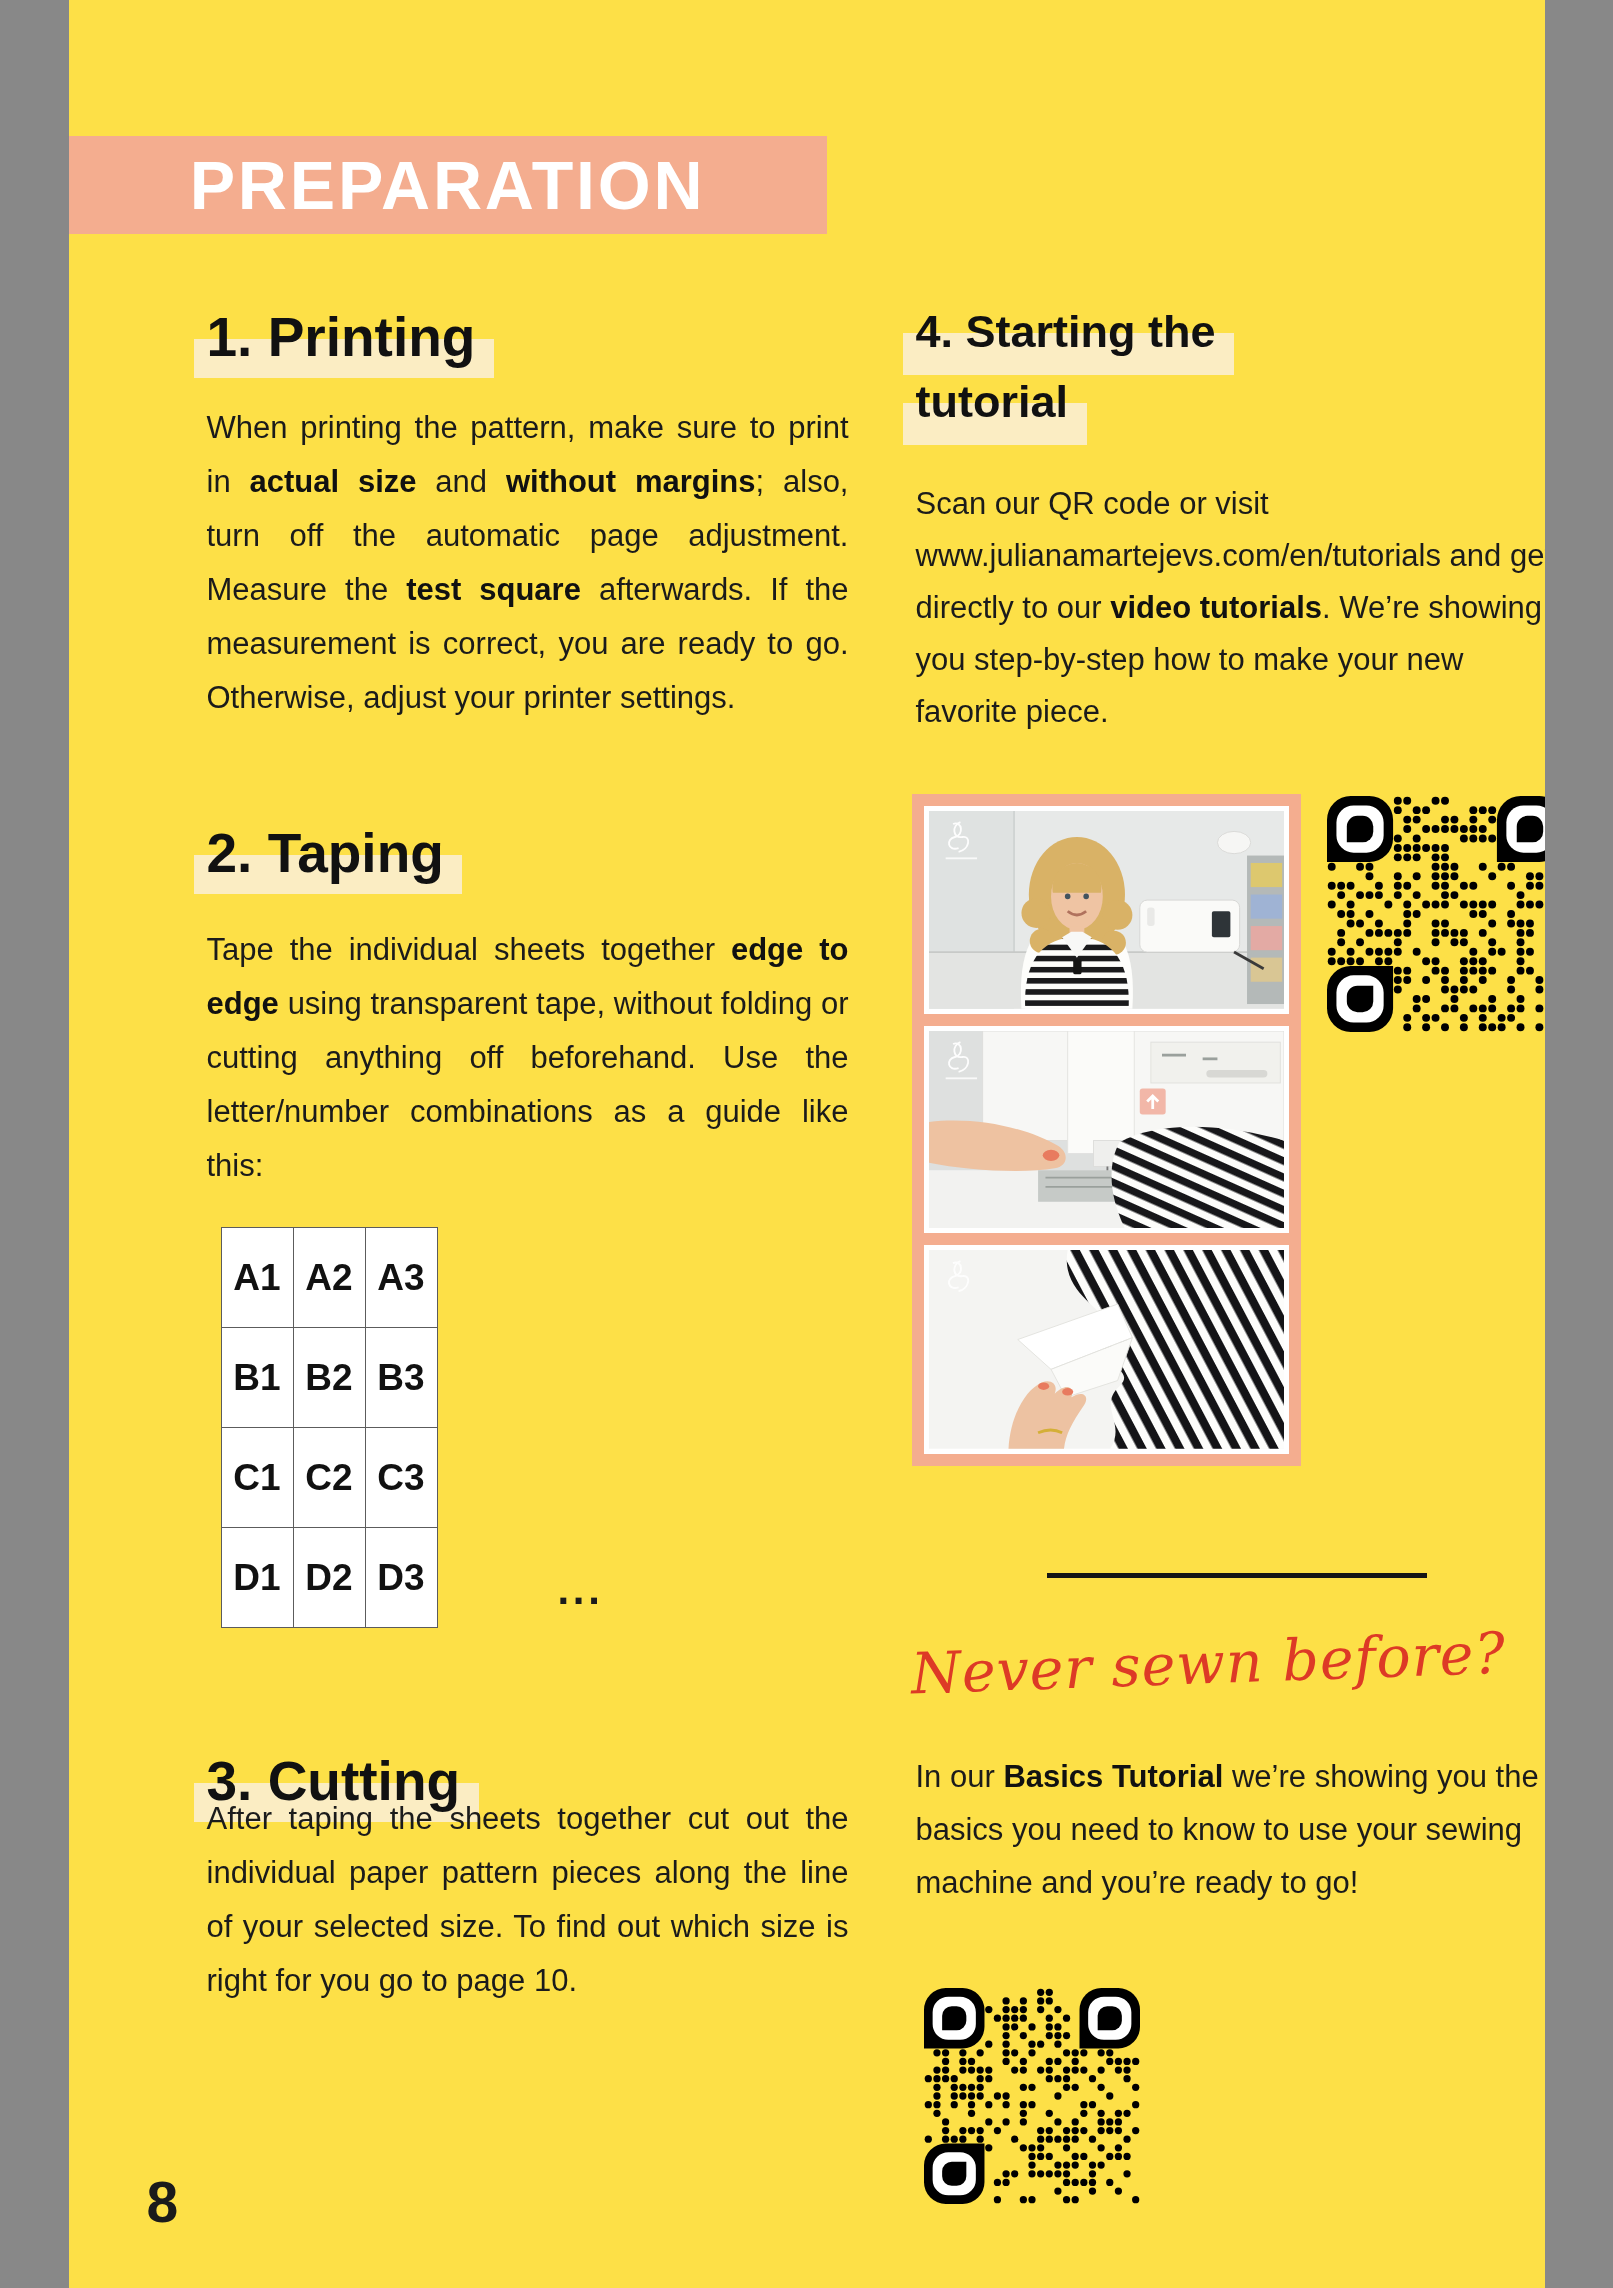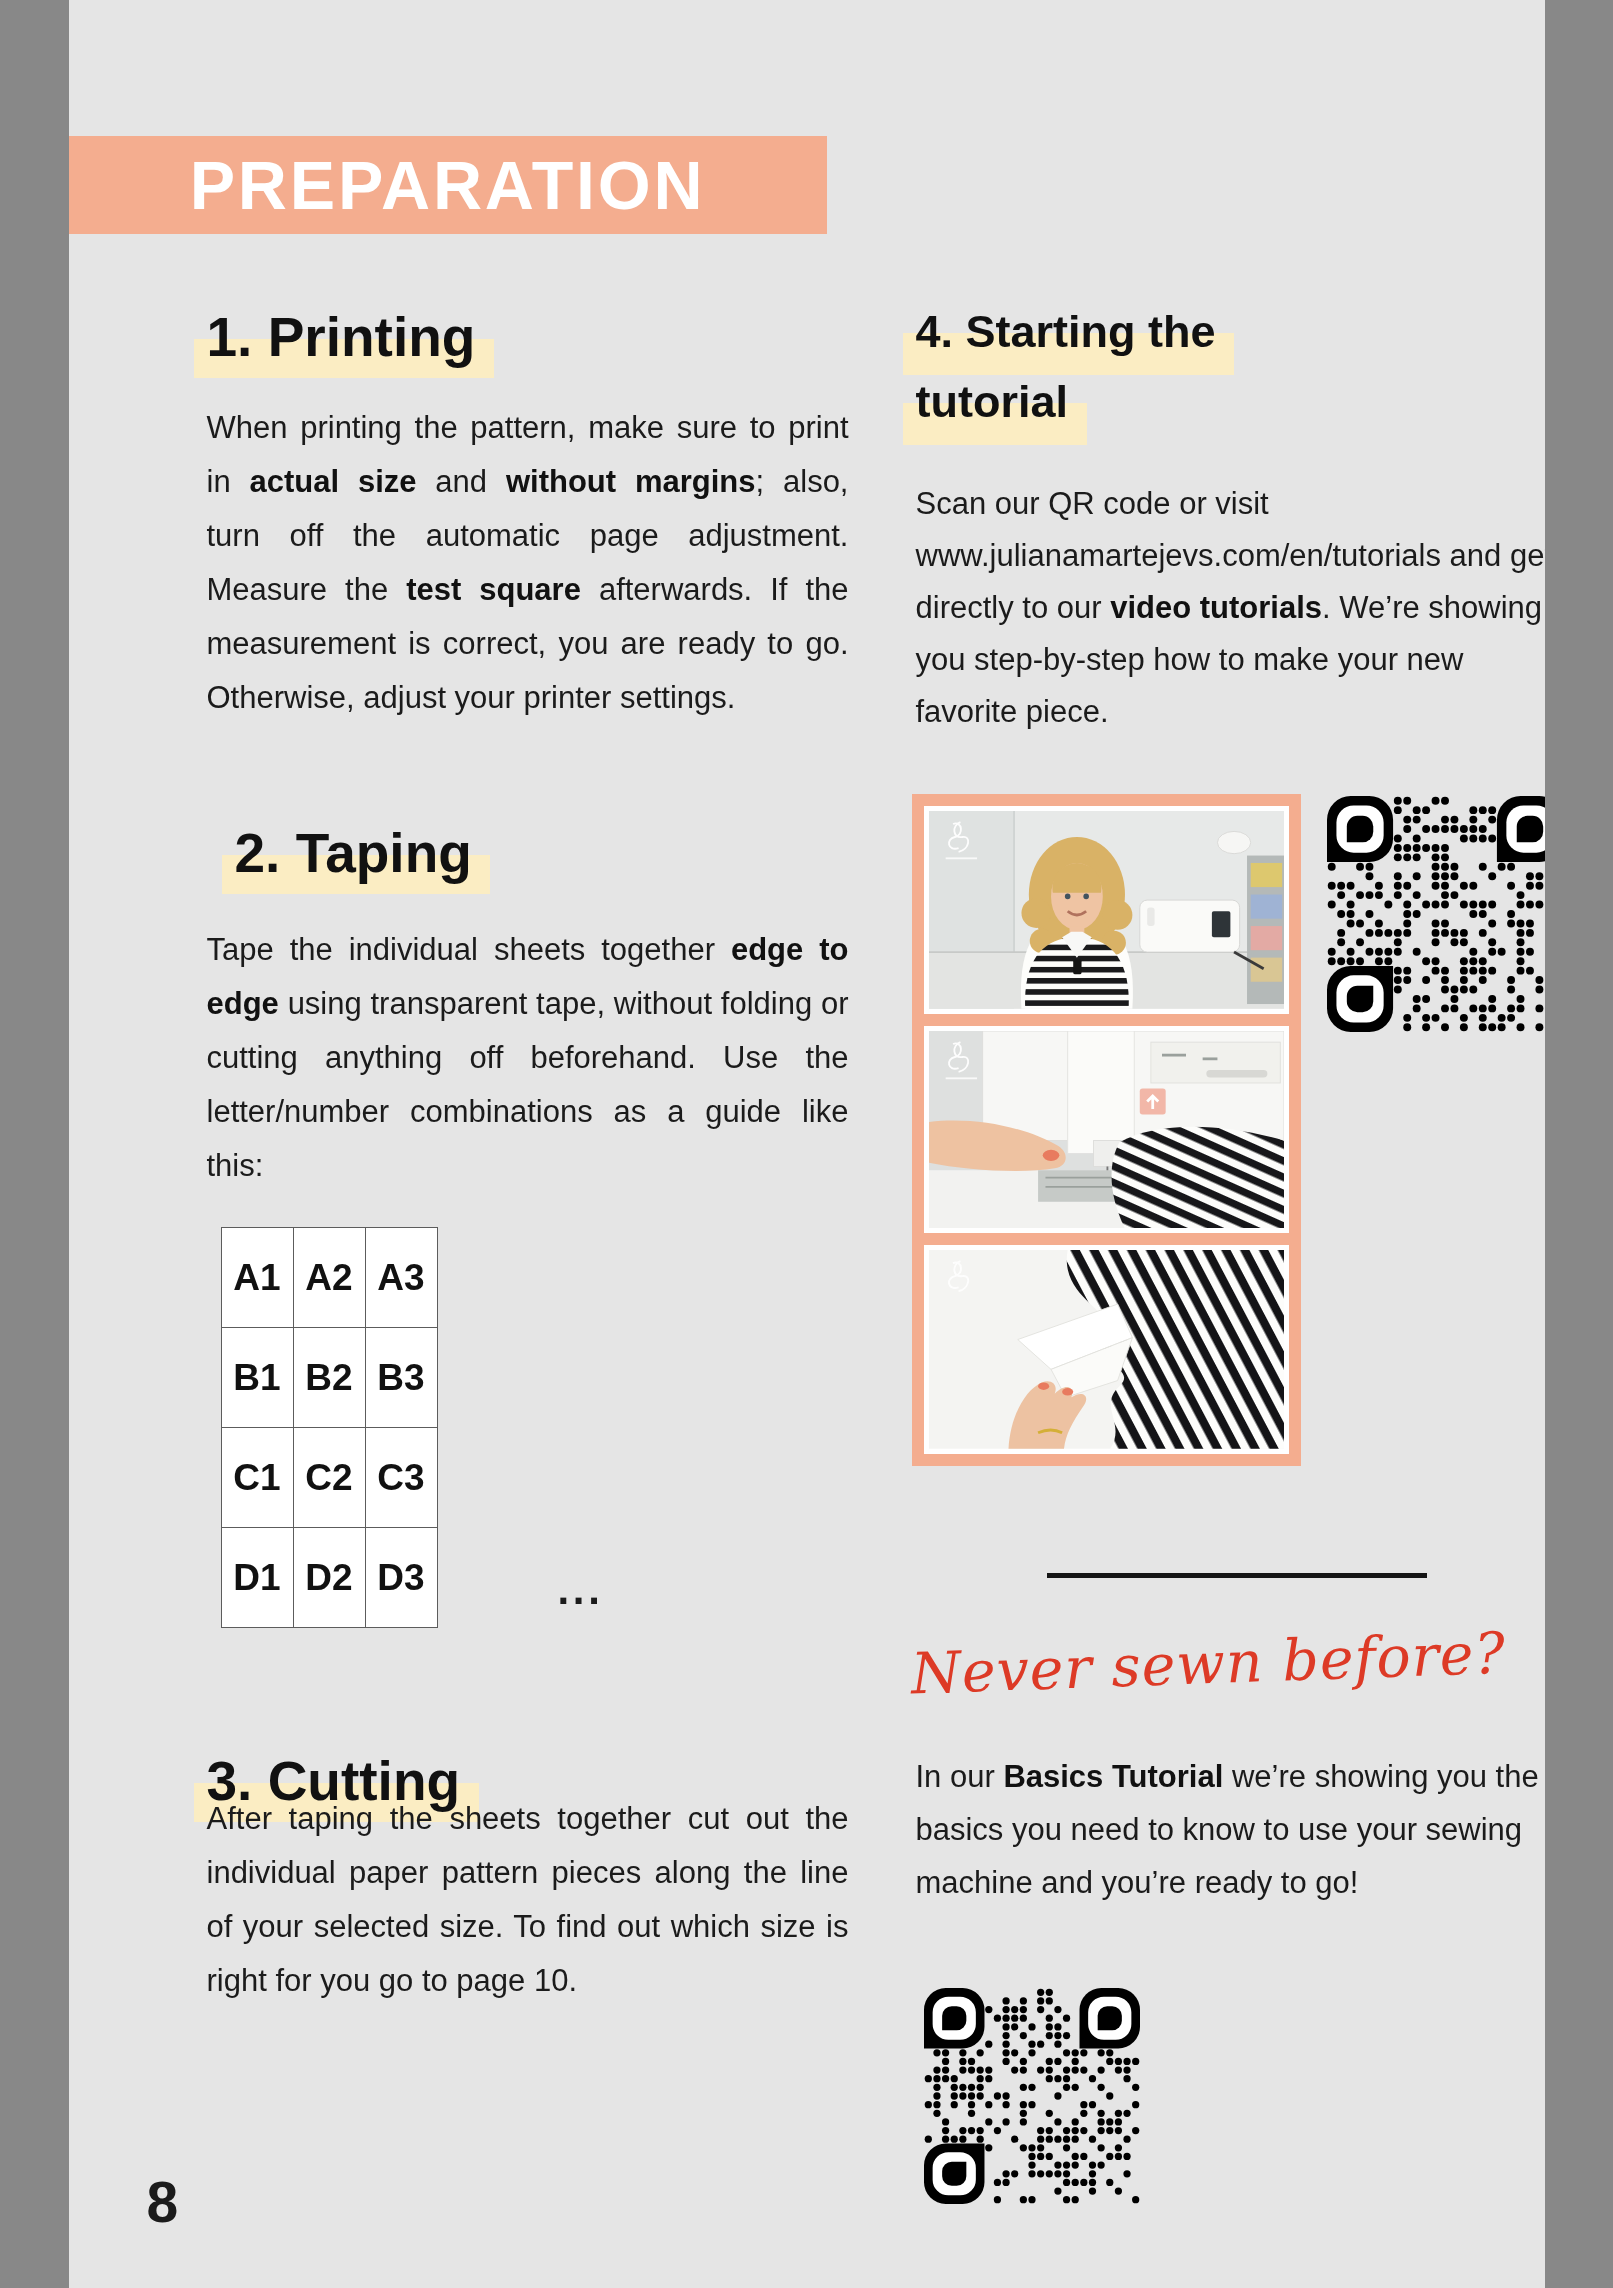--- a/index.html
+++ b/index.html
@@ -6,21 +6,21 @@
     --salmon:#f4ad8f;
     --highlight:#fbedc3;
     --script-red:#dd3a26;
     --ink:#1b1b1b;
   }
   *{margin:0;padding:0;box-sizing:border-box;}
   html,body{background:#888;}
   .page{
     position:relative;
     width:1476px;height:2289px;
-    background:#e5e5e5;
+    background:#fde047;
     margin:0 auto;
     overflow:hidden;
     font-family:"Liberation Sans","DejaVu Sans",sans-serif;
     color:var(--ink);
   }
   .abs{position:absolute;}
   
   .banner{
     left:0;top:136px;width:758px;height:98px;
     background:var(--salmon);
@@ -86,21 +86,21 @@
 
   <div class="abs banner">
     <span class="banner-text">PREPARATION</span>
   </div>
 
   <div class="abs h h1" style="left:138px;top:305px;">
     <span class="hl">1. Printing</span>
   </div>
   <div class="abs para just" style="left:138px;top:401px;width:642px;"><span>When printing the pattern, make sure to print in </span><b>actual size</b><span> and </span><b>without margins</b><span>; also, turn off the automatic page adjustment. Measure the </span><b>test square</b><span> afterwards. If the measurement is correct, you are ready to go. Otherwise, adjust your printer settings.</span></div>
 
-  <div class="abs h h1" style="left:138px;top:821px;margin-left:28px;">
+  <div class="abs h h1" style="left:138px;top:821px;">
     <span class="hl">2. Taping</span>
   </div>
   <div class="abs para just" style="left:138px;top:923px;width:642px;"><span>Tape the individual sheets together </span><b>edge to edge</b><span> using transparent tape, without folding or cutting anything off beforehand. Use the letter/number combinations as a guide like this:</span></div>
 
   <div class="abs grid" style="left:152px;top:1227px;">
     <div class="cell">A1</div>
     <div class="cell">A2</div>
     <div class="cell">A3</div>
     <div class="cell">B1</div>
     <div class="cell">B2</div>

